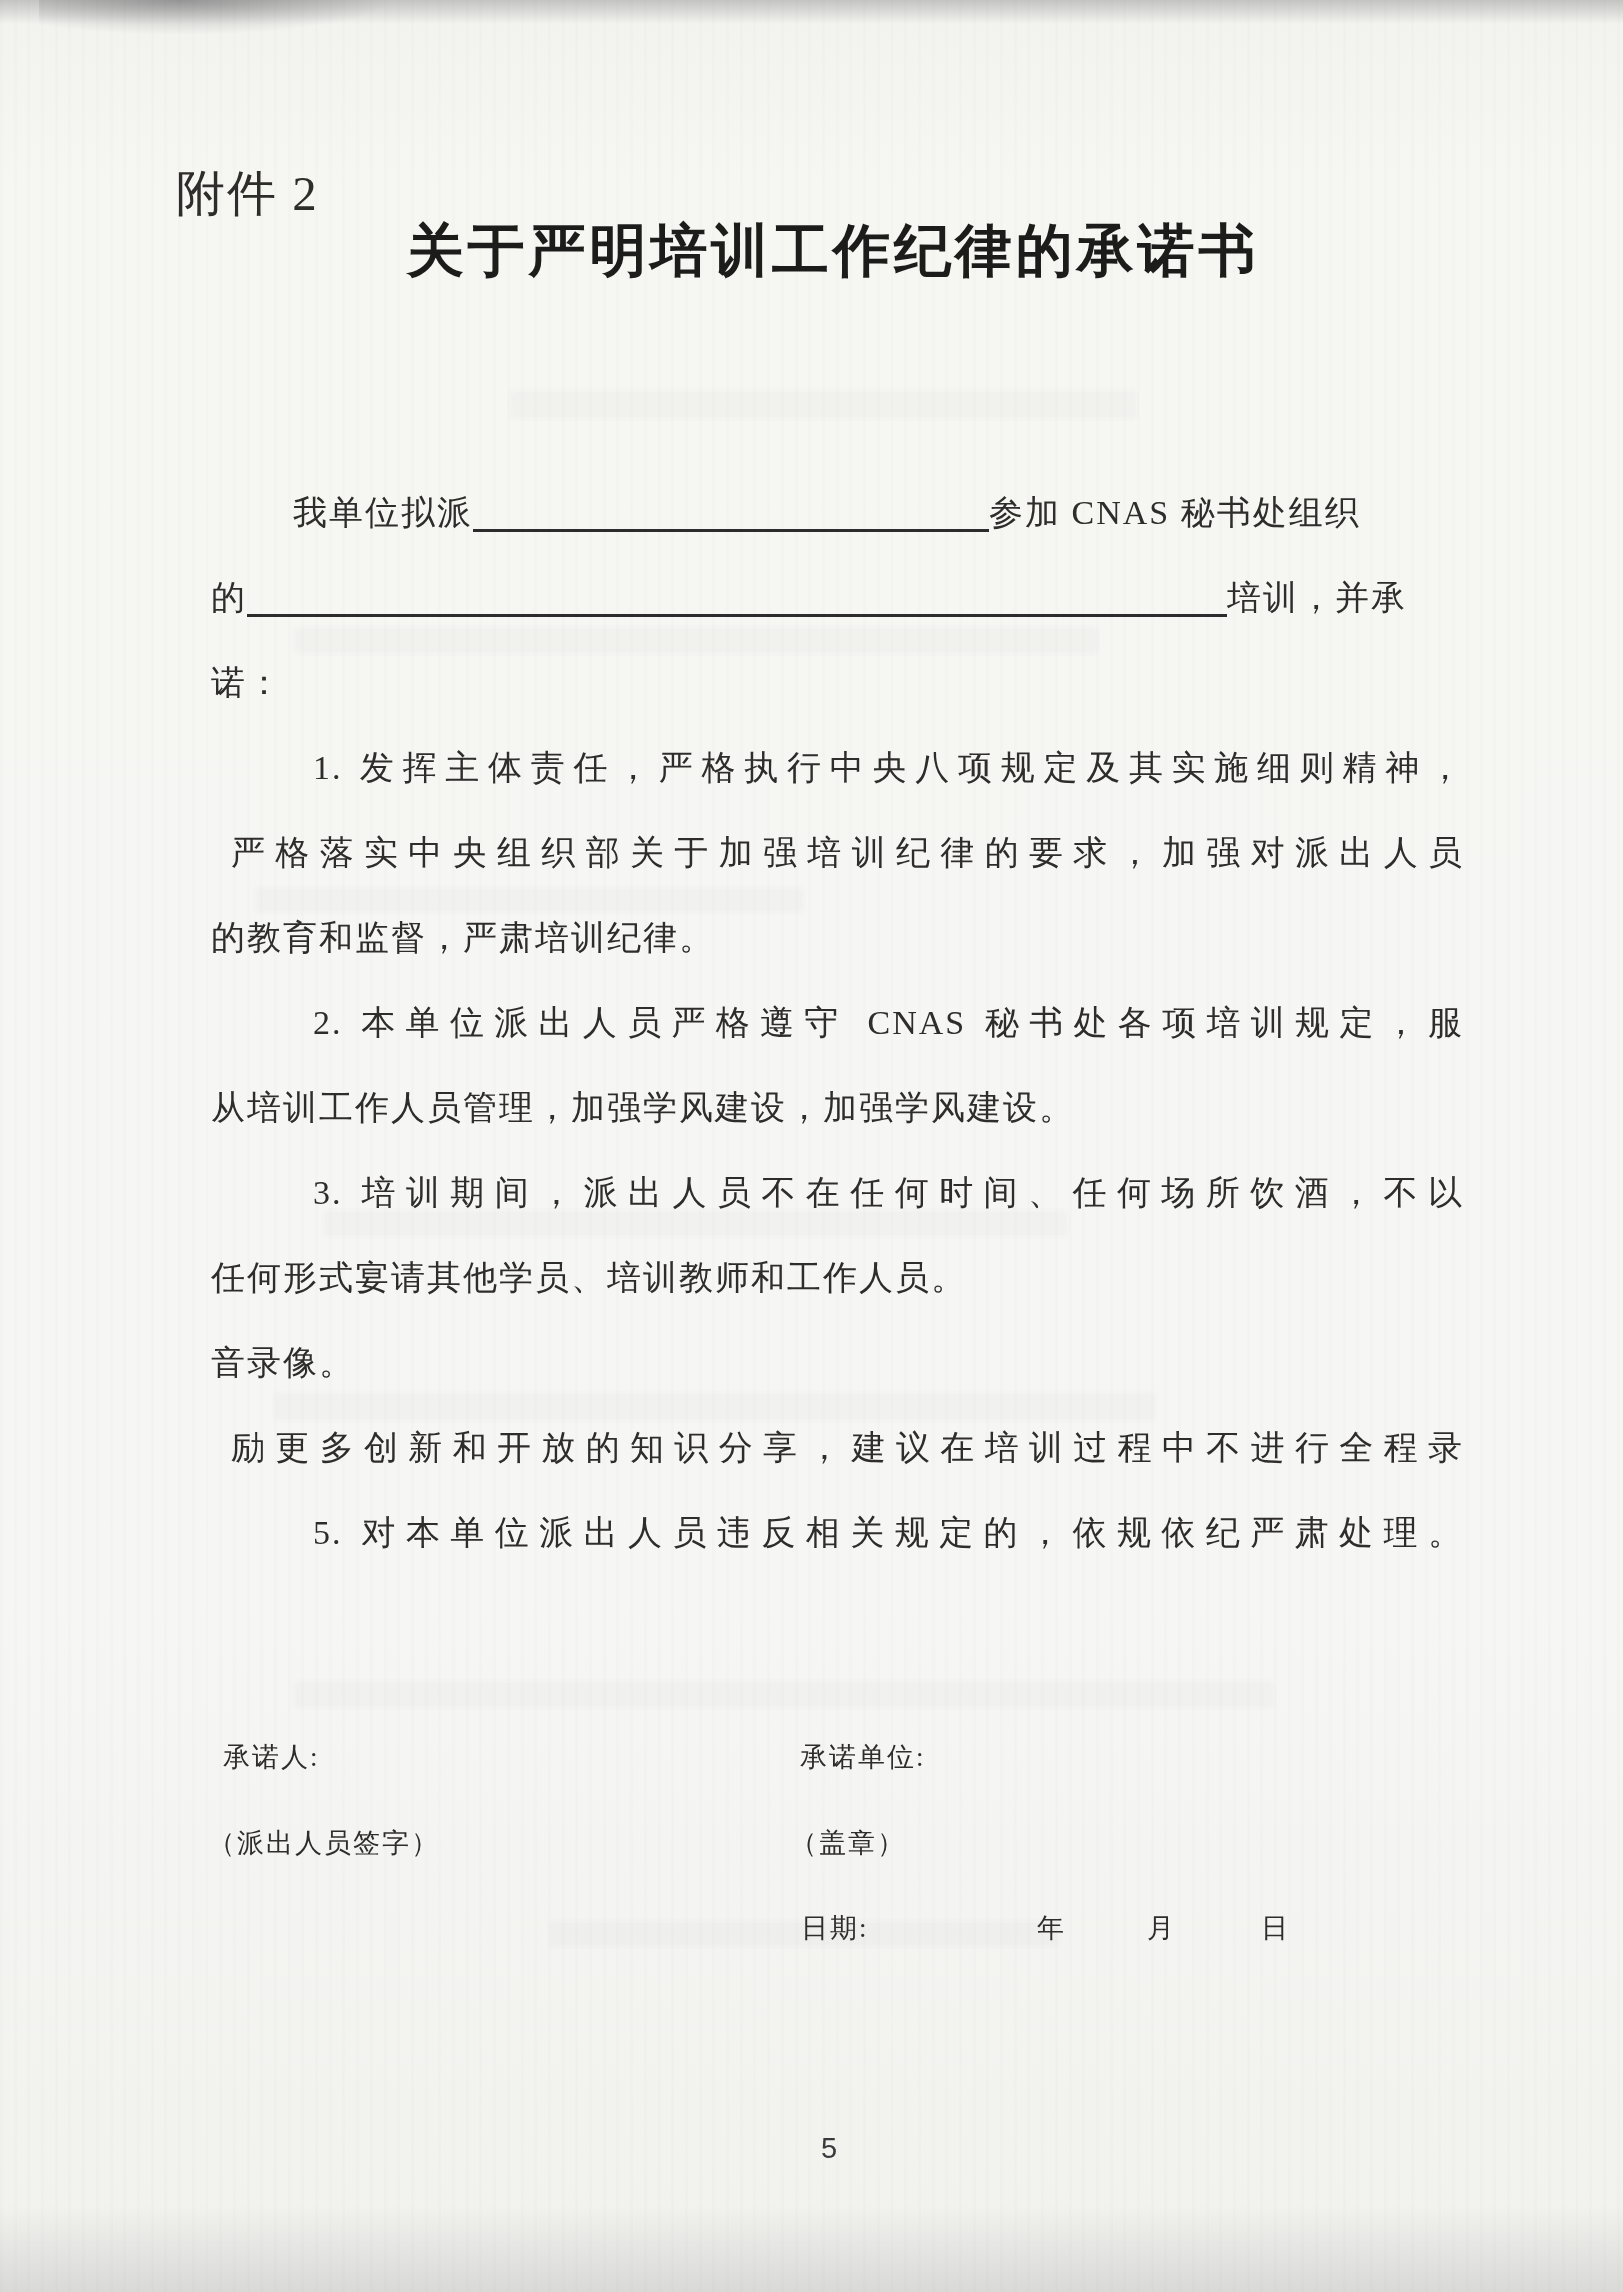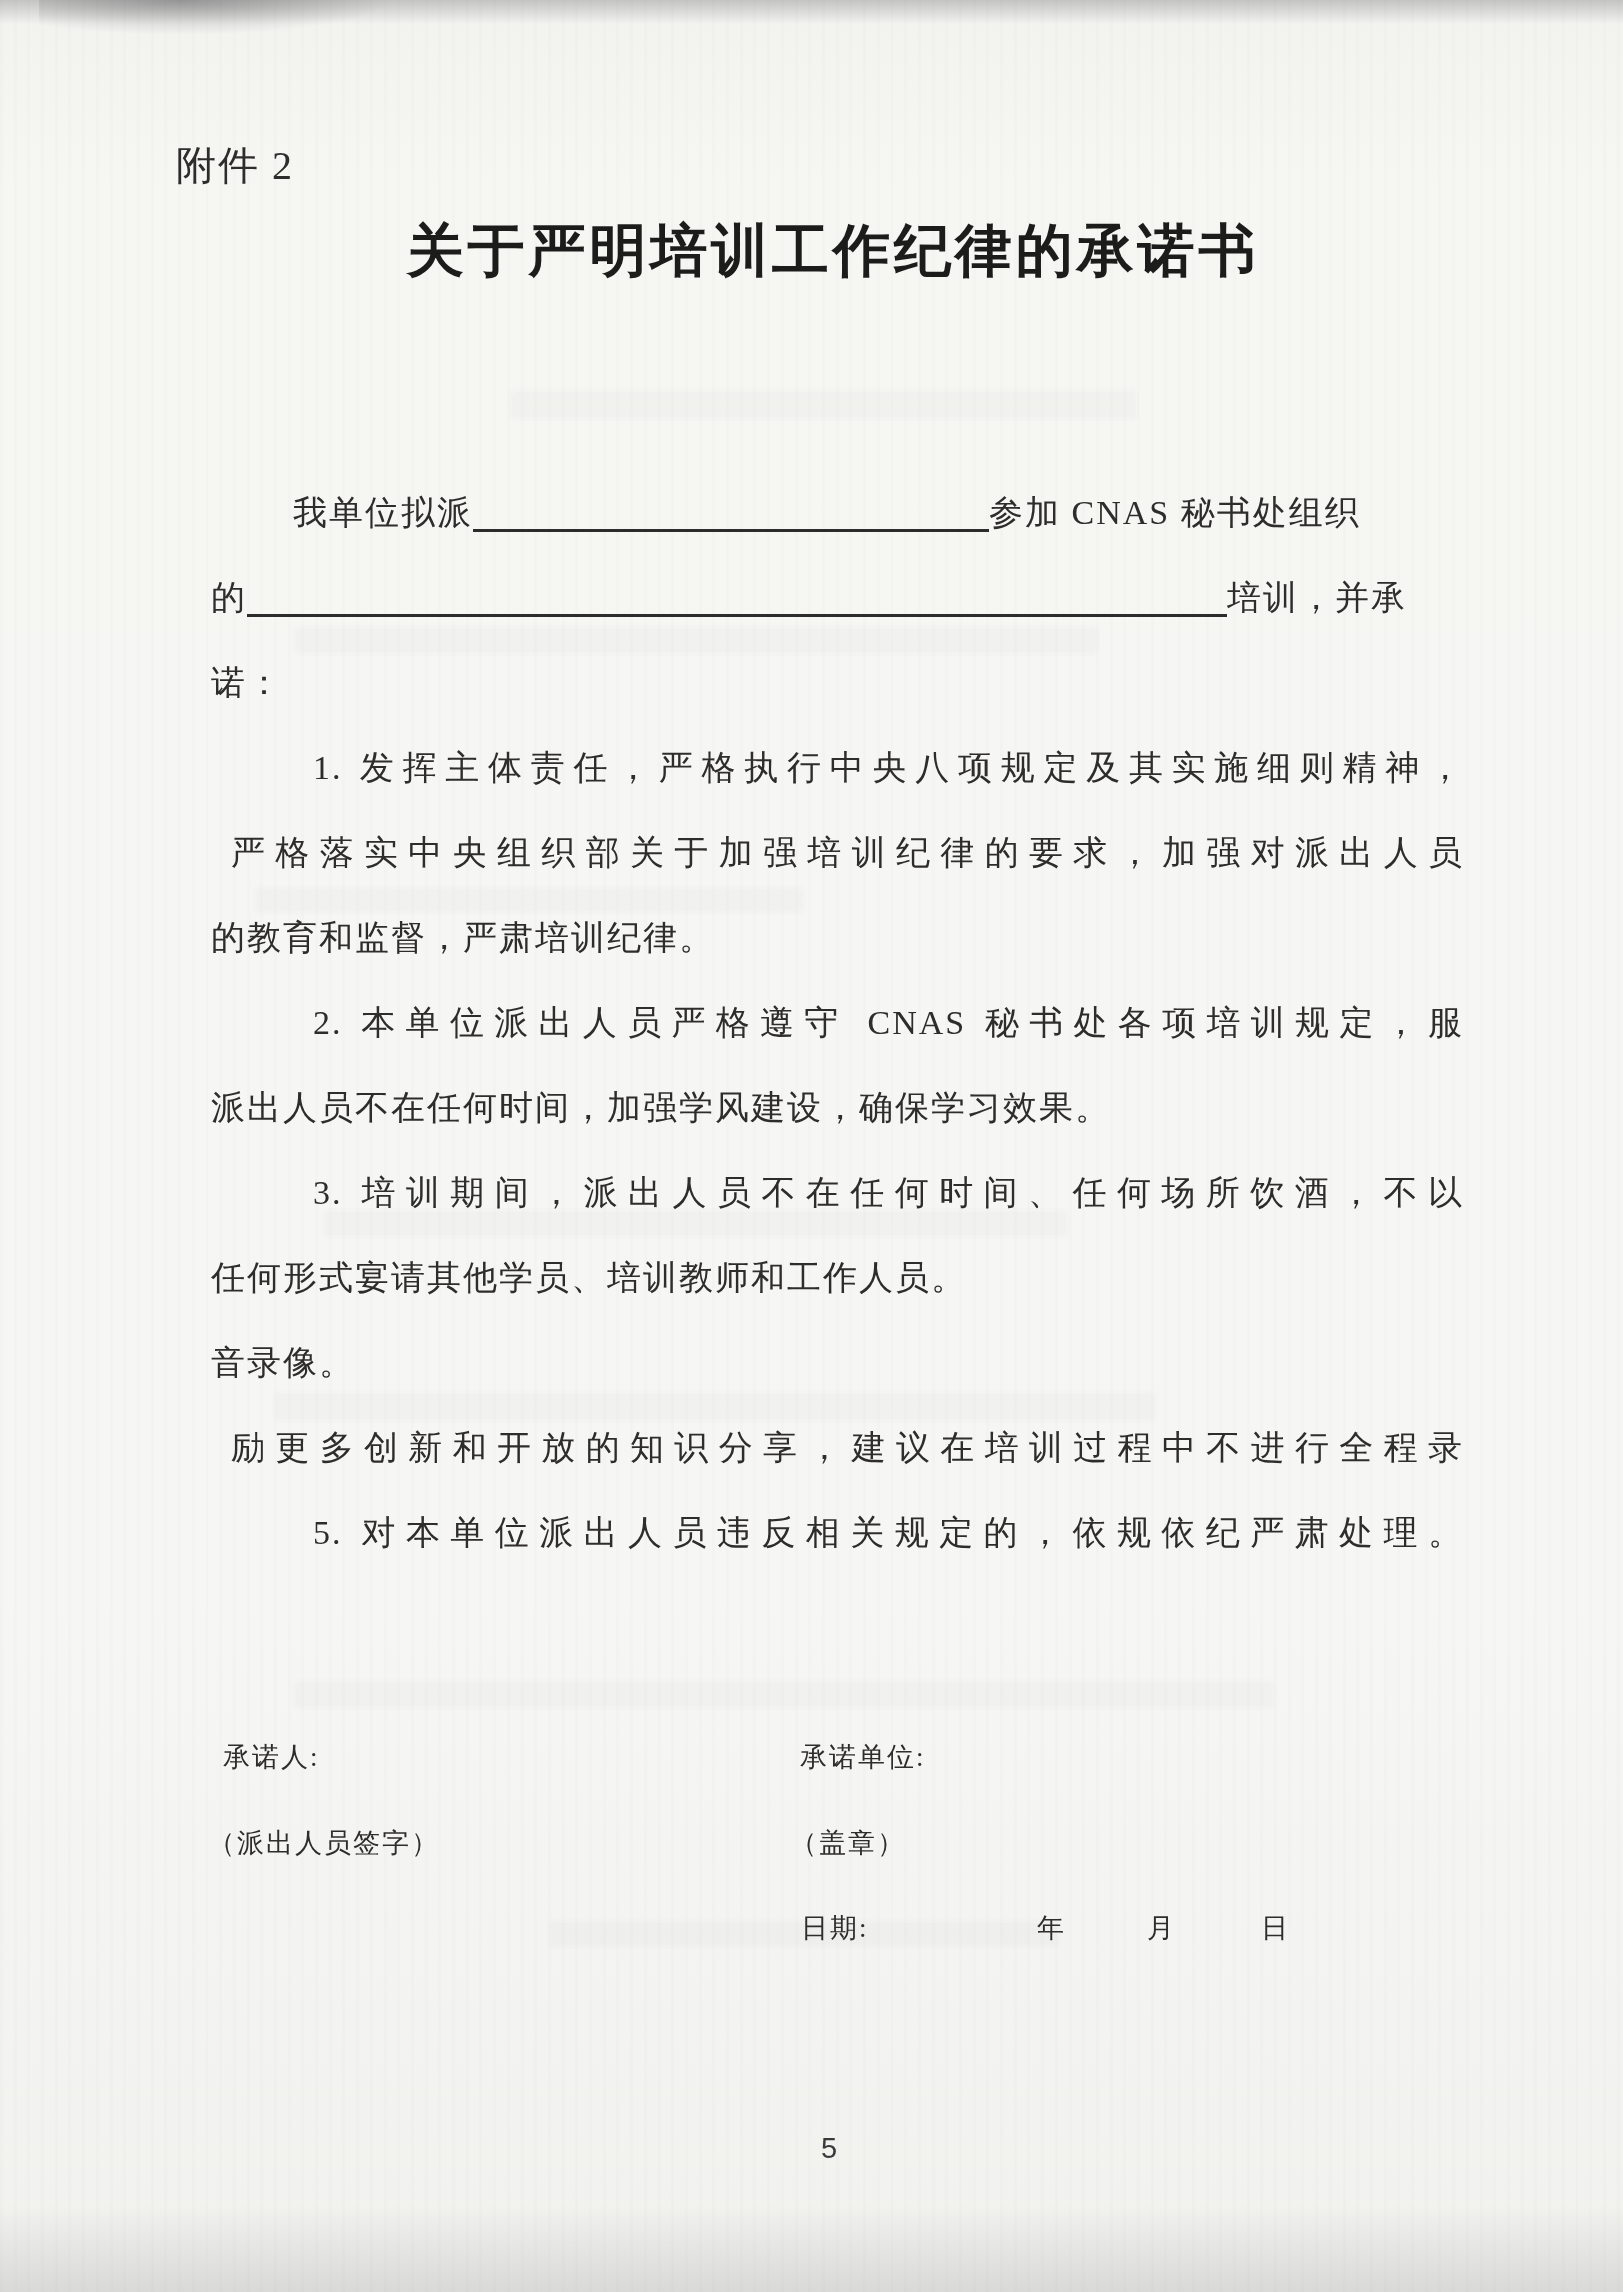--- a/index.html
+++ b/index.html
@@ -27,22 +27,22 @@
   }
   .scan-bottom-band {
     position: absolute; bottom: 0; left: 0; right: 0; height: 88px;
     background: linear-gradient(0deg, rgba(130,130,132,0.22), rgba(130,130,132,0));
   }
   .ghost {
     position: absolute; background: #8d8d90; opacity: 0.045;
     filter: blur(2.9px); border-radius: 3.9px;
   }
   .attachment-label {
-    position: absolute; left: 176px; top: 138px;
-    font-size: 40px; letter-spacing: 2px; white-space: nowrap;
+    position: absolute; left: 176px; top: 161px;
+    font-size: 49px; letter-spacing: 2px; white-space: nowrap;
   }
   .doc-title {
     position: absolute; left: 43px; top: 213px; width: 1580px;
     text-align: center; font-size: 57px; font-weight: 700;
     letter-spacing: 3.9px; color: #1c1c1a; white-space: nowrap;
   }
   .body-block {
     position: absolute; left: 211px; top: 470px; width: 1253px;
     font-size: 34px; letter-spacing: 2px; line-height: 85px;
   }
@@ -97,21 +97,21 @@
 
     <div class="line"><span>的</span><span class="blank blank-2"></span><span>培训，并承</span></div>
 
     <div class="line">诺：</div>
 
     <div class="line fill indent">1. 发挥主体责任，严格执行中央八项规定及其实施细则精神，</div>
     <div class="line fill">严格落实中央组织部关于加强培训纪律的要求，加强对派出人员</div>
     <div class="line">的教育和监督，严肃培训纪律。</div>
 
     <div class="line fill indent">2. 本单位派出人员严格遵守 CNAS 秘书处各项培训规定，服</div>
-    <div class="line">派出人员不在任何时间，加强学风建设，确保学习效果。</div>
+    <div class="line">从培训工作人员管理，加强学风建设，加强学风建设。</div>
 
     <div class="line fill indent">3. 培训期间，派出人员不在任何时间、任何场所饮酒，不以</div>
     <div class="line">任何形式宴请其他学员、培训教师和工作人员。</div>
 
     <div class="line">音录像。</div>
     <div class="line fill">励更多创新和开放的知识分享，建议在培训过程中不进行全程录</div>
 
     <div class="line fill indent">5. 对本单位派出人员违反相关规定的，依规依纪严肃处理。</div>
 
   </div>

